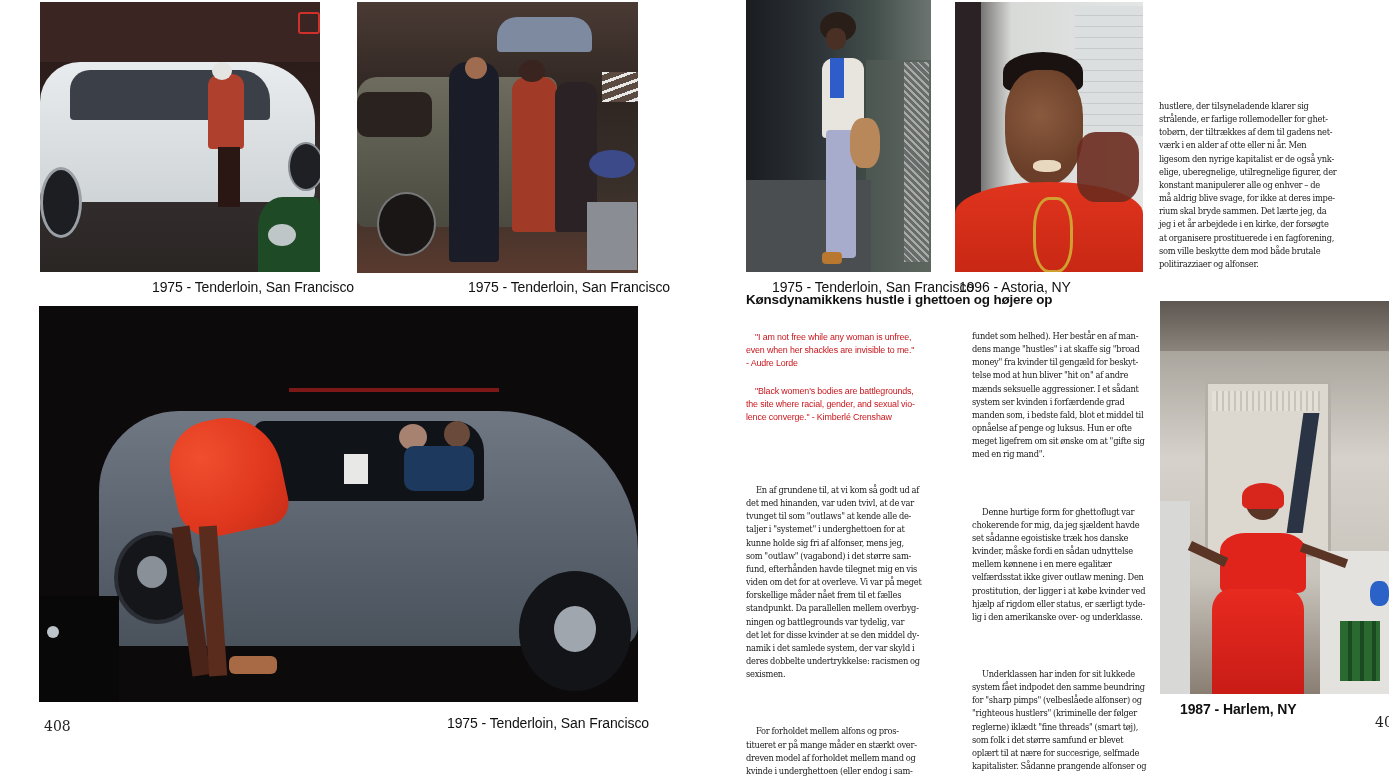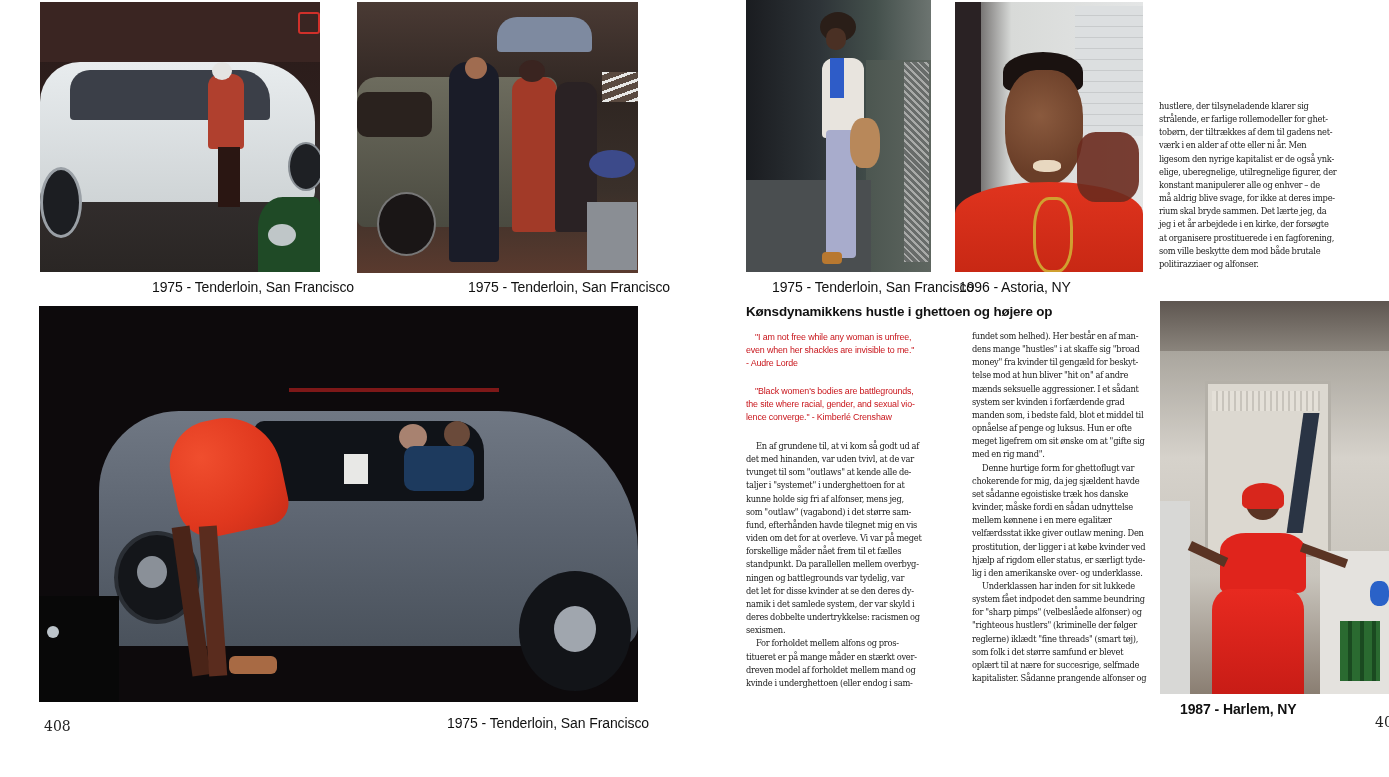--- a/index.html
+++ b/index.html
@@ -1,25 +1,25 @@
 <!DOCTYPE html>
 <html><head>
 <meta charset="utf-8">
 <style>
   html, body { margin: 0; padding: 0; background: #ffffff; }
   body { width: 1389px; height: 777px; position: relative; overflow: hidden; font-family: "DejaVu Serif", serif; color: #1a1a1a; }
   .photo { position: absolute; overflow: hidden; }
   .caption { position: absolute; font-family: "Liberation Sans", sans-serif; font-size: 14px; color: #111; white-space: nowrap; letter-spacing: -0.1px; }
   .pagenum { position: absolute; font-family: "DejaVu Serif", serif; font-size: 14px; color: #222; }
-  .heading { position: absolute; left: 746px; top: 304px; font-family: "Liberation Sans", sans-serif; font-weight: bold; font-size: 13.4px; color: #111; white-space: nowrap; letter-spacing: -0.15px; }
+  .heading { position: absolute; left: 746px; top: 292px; font-family: "Liberation Sans", sans-serif; font-weight: bold; font-size: 13.4px; color: #111; white-space: nowrap; letter-spacing: -0.15px; }
   .quote { position: absolute; font-family: "Liberation Sans", sans-serif; font-size: 8.9px; line-height: 13.2px; color: #c8151b; width: 186px; letter-spacing: -0.15px; }
   .quote p { margin: 0; text-indent: 9px; }
   .col { position: absolute; font-family: "DejaVu Serif", serif; font-size: 8.3px; line-height: 13.15px; color: #1b1b1b; letter-spacing: -0.25px; word-spacing: -0.4px; }
   .col .ln { display: block; white-space: nowrap; }
-  .col .ind { text-indent: 10px; }
+  .col .ind { text-indent: 10px; margin-top: 44px; }
   
   .p1 { left: 40px; top: 2px; width: 280px; height: 270px; background: linear-gradient(180deg,#2a1a18 0%,#2d1f1d 40%,#353030 60%,#2a2624 100%); }
   .p2 { left: 357px; top: 2px; width: 281px; height: 271px; background: linear-gradient(180deg,#4a3a34 0%,#2f2622 35%,#3a302a 70%,#5a3a2e 100%); }
   .p3 { left: 746px; top: 0px; width: 185px; height: 272px; background: linear-gradient(90deg,#1a1c20 0%,#2e3438 40%,#44504c 70%,#6c7470 100%); }
   .p4 { left: 955px; top: 2px; width: 188px; height: 270px; background: linear-gradient(90deg,#262020 0%,#d8dad8 30%,#e4e6e6 100%); }
   .p5 { left: 39px; top: 306px; width: 599px; height: 396px; background: #0d0a0c; }
   .p6 { left: 1160px; top: 301px; width: 229px; height: 393px; background: linear-gradient(180deg,#6a625a 0%,#a8a49c 12%,#d6d2cb 40%,#c9c5bd 70%,#8a7e72 100%); }
   .shape { position: absolute; }
 </style>
 </head>
@@ -139,21 +139,21 @@
   <span class="ln">det med hinanden, var uden tvivl, at de var</span>
   <span class="ln">tvunget til som "outlaws" at kende alle de-</span>
   <span class="ln">taljer i "systemet" i underghettoen for at</span>
   <span class="ln">kunne holde sig fri af alfonser, mens jeg,</span>
   <span class="ln">som "outlaw" (vagabond) i det større sam-</span>
   <span class="ln">fund, efterhånden havde tilegnet mig en vis</span>
   <span class="ln">viden om det for at overleve. Vi var på meget</span>
   <span class="ln">forskellige måder nået frem til et fælles</span>
   <span class="ln">standpunkt. Da parallellen mellem overbyg-</span>
   <span class="ln">ningen og battlegrounds var tydelig, var</span>
-  <span class="ln">det let for disse kvinder at se den deres dy-</span>
+  <span class="ln">det let for disse kvinder at se den middel dy-</span>
   <span class="ln">namik i det samlede system, der var skyld i</span>
   <span class="ln">deres dobbelte undertrykkelse: racismen og</span>
   <span class="ln">sexismen.</span>
   <span class="ln ind">For forholdet mellem alfons og pros-</span>
   <span class="ln">titueret er på mange måder en stærkt over-</span>
   <span class="ln">dreven model af forholdet mellem mand og</span>
   <span class="ln">kvinde i underghettoen (eller endog i sam-</span>
 </div>
 
 <div class="col" style="left:972px;top:330px;">

